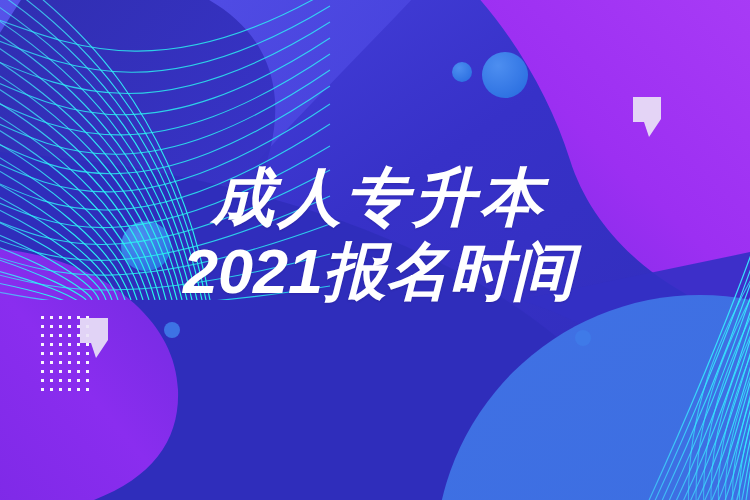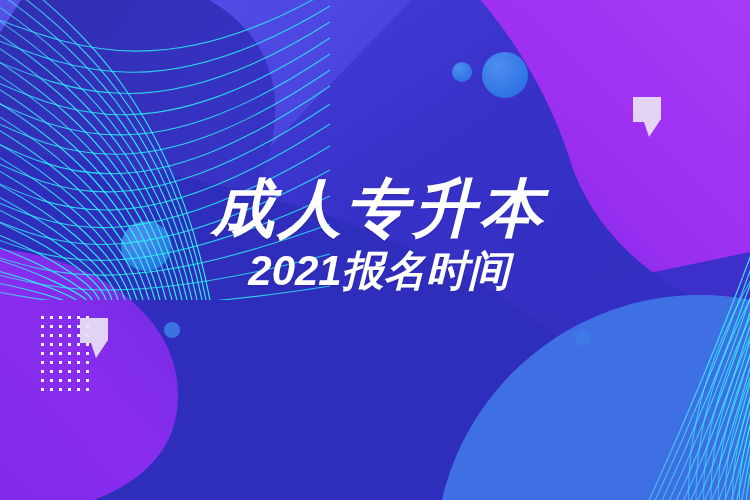--- a/index.html
+++ b/index.html
@@ -27,21 +27,21 @@
   .hl-row{
     color:#ffffff;
     font-weight:bold;
     font-style:italic;
     letter-spacing:1px;
     line-height:1.08;
     white-space:nowrap;
     text-shadow:0 1px 2px rgba(20,10,80,0.18);
   }
   .hl-1{ font-size:63px; margin-bottom:6px; letter-spacing:4px; }
-  .hl-2{ font-size:42px; letter-spacing:0px; }
+  .hl-2{ font-size:63px; letter-spacing:0px; }
 
   
   .dotgrid{
     position:absolute;
     left:38px; top:313px;
     width:54px; height:84px;
     z-index:30;
     background-image:
       radial-gradient(circle at 50% 50%, #ffffff 0 1.6px, rgba(255,255,255,0) 1.9px);
     background-size:9px 9px;

